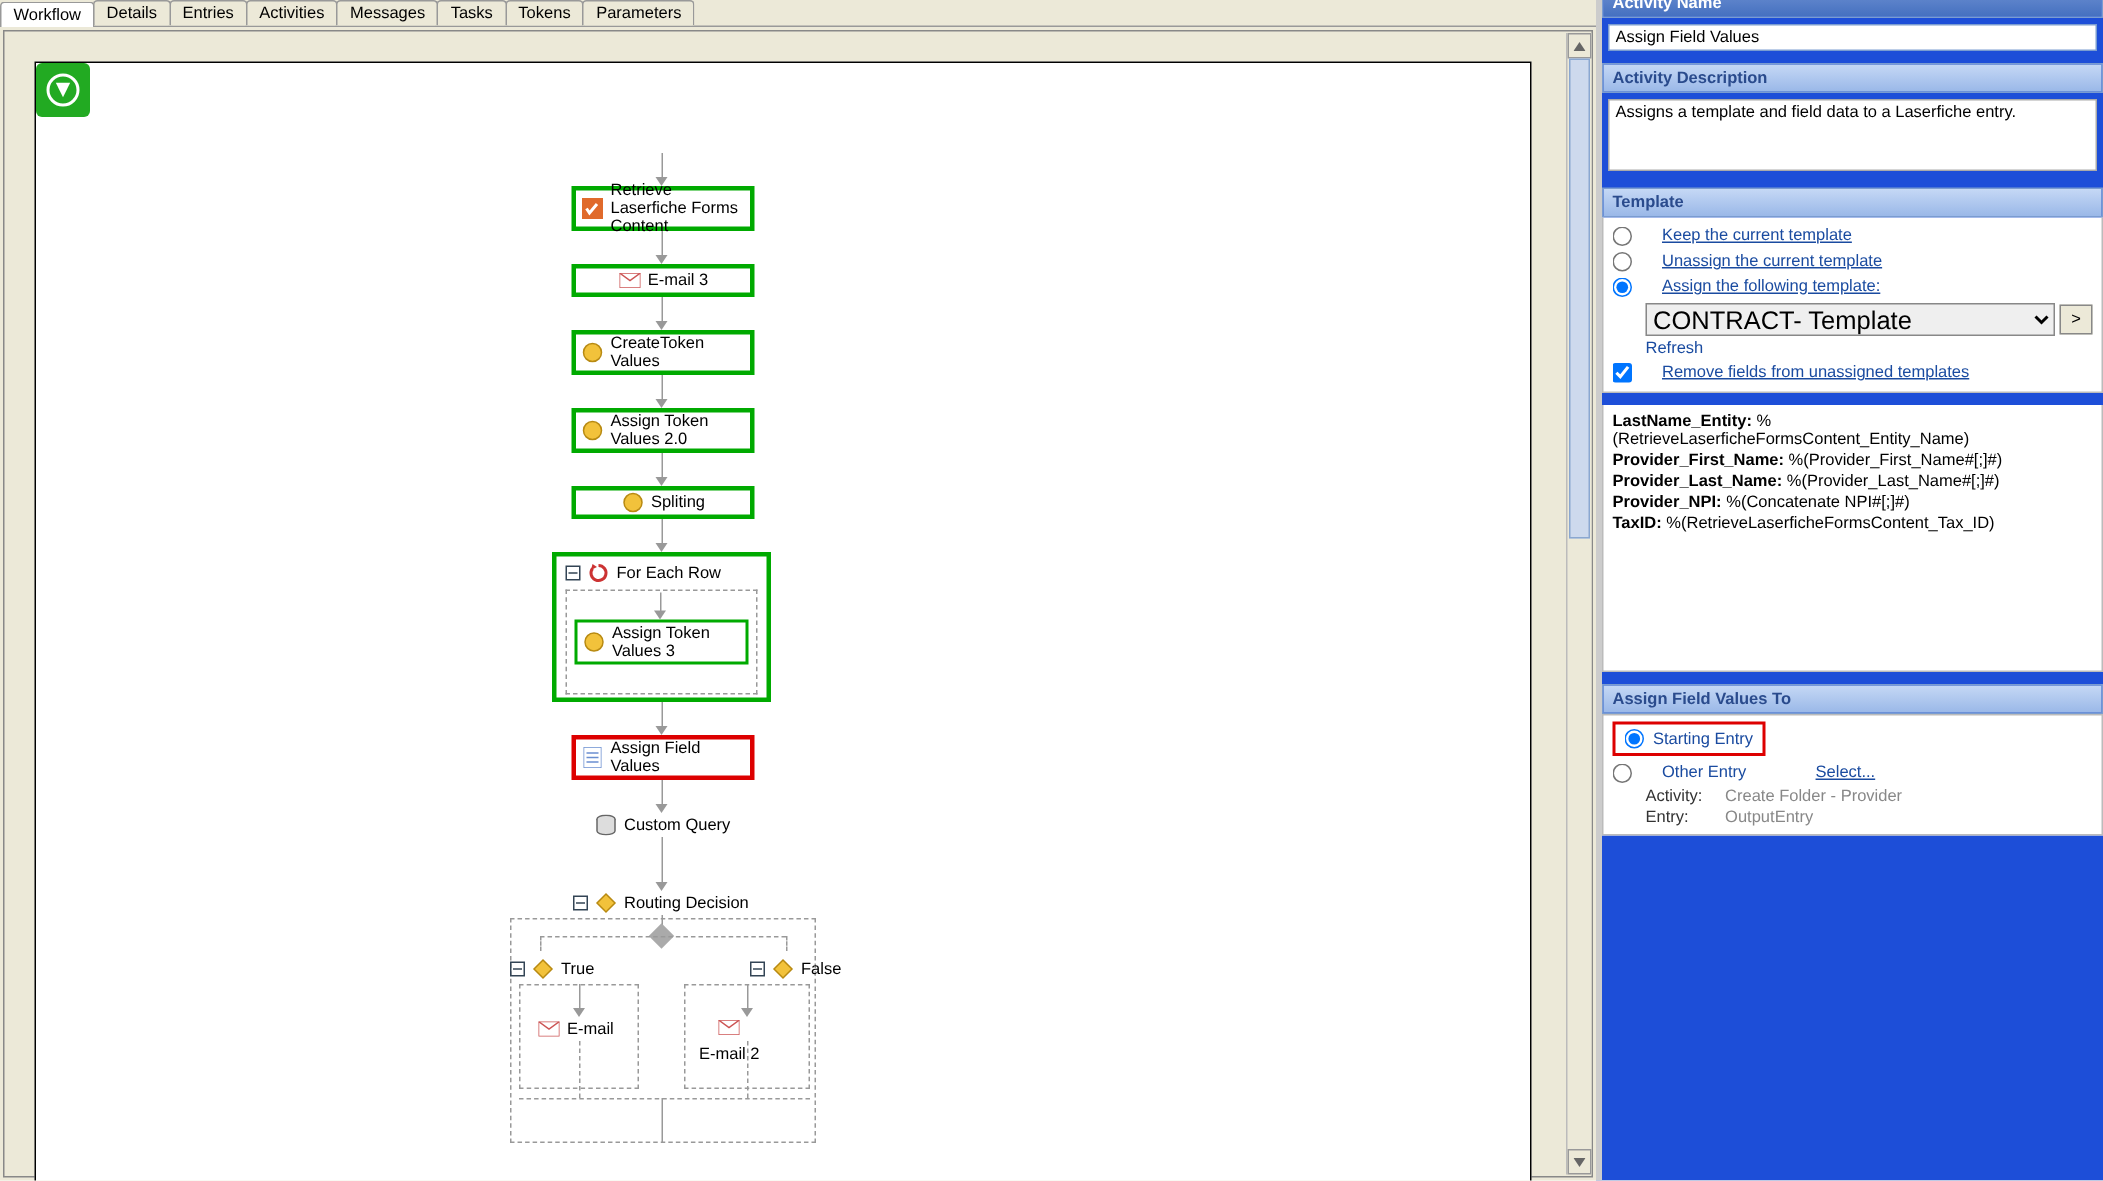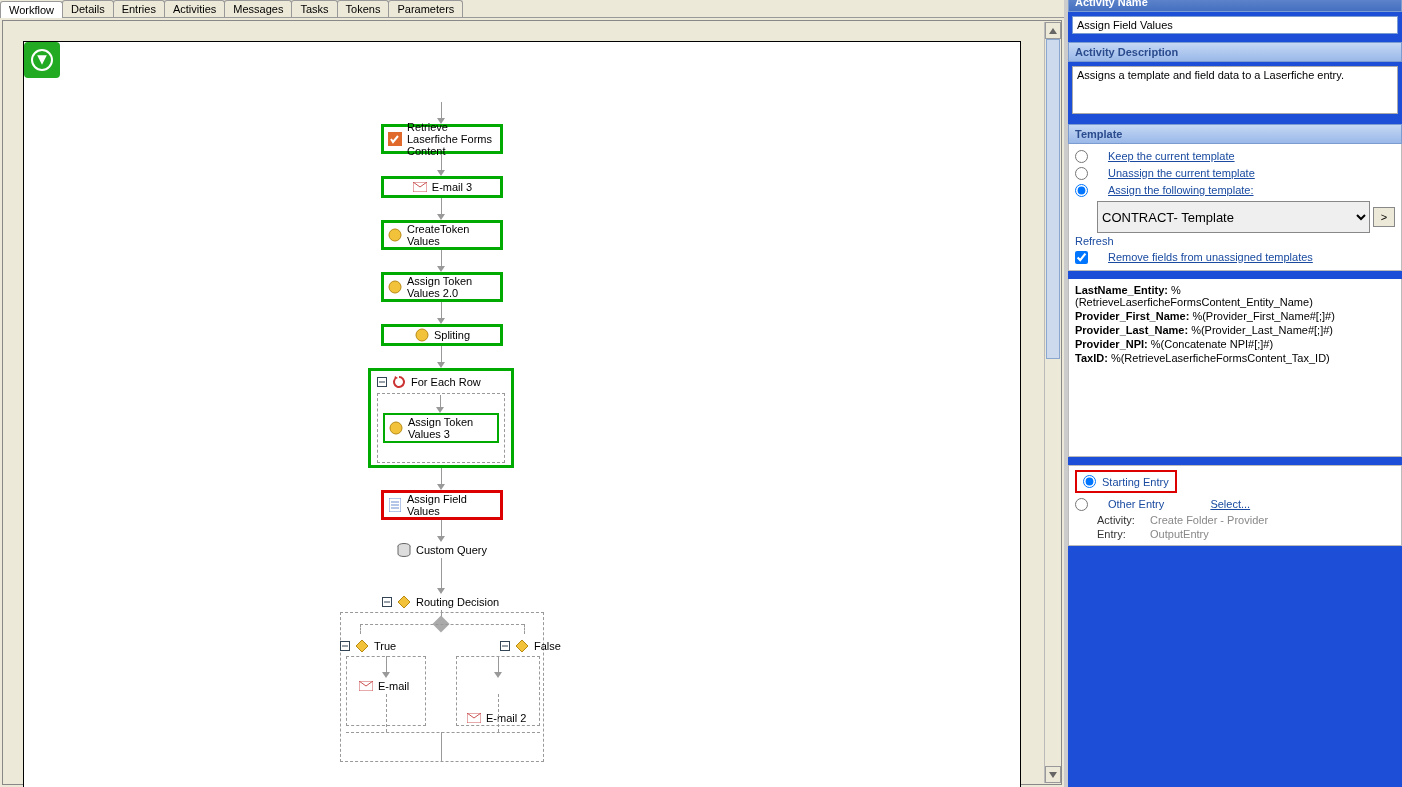--- a/index.html
+++ b/index.html
@@ -136,23 +136,23 @@
   font-family:inherit;font-size:11px;padding:2px 4px;
   overflow-y:scroll;
 }
 .radio-row, .check-row {
   display:flex;align-items:flex-start;gap:20px;padding:2px 0;
   color:#1a4ba0;
 }
 .radio-row input, .check-row input {margin:0;}
 .link-text{color:#1a4ba0;text-decoration:underline;cursor:pointer;}
 .select-row{display:flex;gap:3px;align-items:center;margin-left:22px;margin-top:2px;}
-.select-row select{flex:1;border:1px solid #888;font-size:13px;height:32px;}
+.select-row select{flex:1;border:1px solid #888;font-size:17px;height:22px;}
 .select-row button{width:22px;height:20px;border:1px solid #888;background:#ece9d8;font-size:11px;}
-.refresh-link{color:#1a4ba0;cursor:pointer;padding:2px 0;display:inline-block;}
+.refresh-link{margin-left:22px;color:#1a4ba0;cursor:pointer;padding:2px 0;display:inline-block;}
 .fv-row{padding:1px 0;}
 .fv-row b{font-weight:bold;}
 .assign-target{
   border:1px solid #bbb;background:#fff;padding:4px 6px;
 }
 .sel-box{border:2px solid #d00;display:inline-flex;align-items:center;gap:6px;padding:3px 6px;}
 .sel-box input{margin:0;}
 .sub-row{margin-left:22px;padding:1px 0;color:#555;}
 .sub-row .label{color:#333;display:inline-block;width:50px;}
 .sub-row .val{color:#888;}
@@ -370,21 +370,21 @@
 
       <div class="plain-node" style="left:334px;top:636px;">
         <span class="icon-sq">
             <svg width="14" height="10">
               <rect width="14" height="10" fill="#fff" stroke="#c55"></rect>
               <path d="M0 0l7 5 7-5" stroke="#c55" fill="none"></path>
             </svg>
           </span>
         <span>E-mail</span>
       </div>
-      <div class="plain-node" style="left:442px;top:668px;">
+      <div class="plain-node" style="left:442px;top:635px;flex-direction:column;">
         <span class="icon-sq">
             <svg width="14" height="10">
               <rect width="14" height="10" fill="#fff" stroke="#c55"></rect>
               <path d="M0 0l7 5 7-5" stroke="#c55" fill="none"></path>
             </svg>
           </span>
         <span>E-mail 2</span>
       </div>
 
       <div style="position:absolute;left:322px;top:690px;width:194px;border-top:1px dashed #999;"></div>
@@ -451,20 +451,21 @@
   </div>
 
   <div class="section-body" style="height:178px;">
     <div class="fv-row"><b>LastName_Entity:</b> <span>%(RetrieveLaserficheFormsContent_Entity_Name)</span></div>
     <div class="fv-row"><b>Provider_First_Name:</b> <span>%(Provider_First_Name#[;]#)</span></div>
     <div class="fv-row"><b>Provider_Last_Name:</b> <span>%(Provider_Last_Name#[;]#)</span></div>
     <div class="fv-row"><b>Provider_NPI:</b> <span>%(Concatenate NPI#[;]#)</span></div>
     <div class="fv-row"><b>TaxID:</b> <span>%(RetrieveLaserficheFormsContent_Tax_ID)</span></div>
   </div>
 
+  <div class="section-header">Assign Field Values To</div>
   <div class="assign-target">
     <div class="sel-box">
       <input type="radio" name="tgt" checked="" style="">
       <span style="color:#1a4ba0;">Starting Entry</span>
     </div>
     <div class="radio-row" style="margin-top:3px;">
       <input type="radio" name="tgt" style="">
       <span style="color:#1a4ba0;">Other Entry</span>
       &nbsp;&nbsp;
       <span class="link-text">Select...</span>

